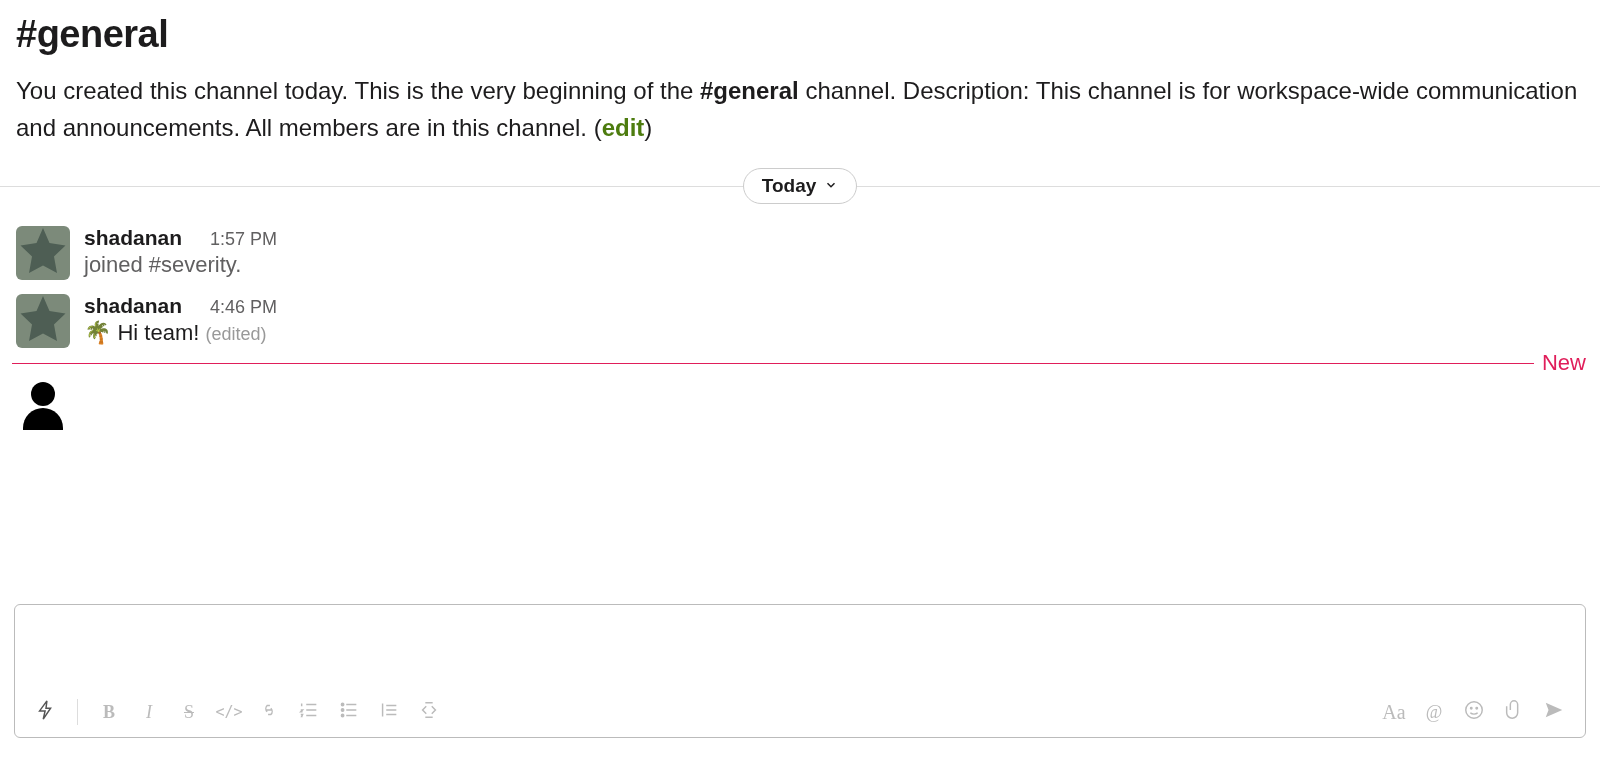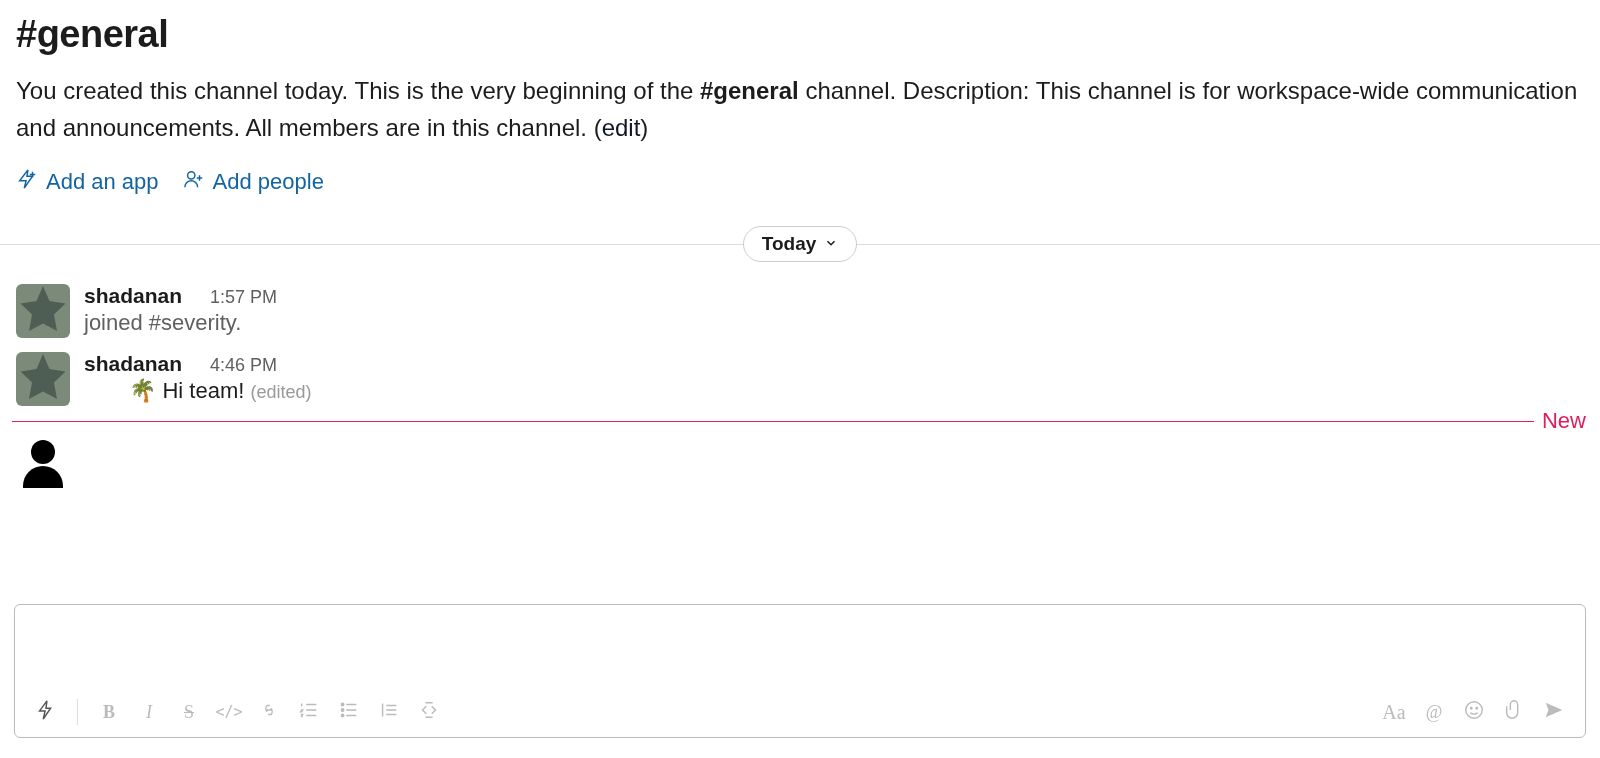--- a/index.html
+++ b/index.html
@@ -22,21 +22,21 @@
     line-height: 1.2;
     letter-spacing: -0.5px;
   }
   .channel-desc {
     font-size: 24px;
     line-height: 1.55;
     margin-top: 14px;
     color: #1d1c1d;
   }
   .channel-desc .bold { font-weight: 700; }
-  .edit-link { color: #0f172a; cursor: pointer; }
+  .edit-link { color: #4d7c0f; cursor: pointer; font-weight: bold; }
 
   .header-actions {
     display: flex;
     gap: 24px;
     margin-top: 22px;
     margin-bottom: 26px;
   }
   .header-action {
     display: inline-flex;
     align-items: center;
@@ -112,21 +112,21 @@
     background: #ddd;
     color: #555;
     font-size: 14px;
     font-weight: 700;
     padding: 2px 6px;
     border-radius: 4px;
     letter-spacing: 0.5px;
   }
   .msg-time { color: #616061; font-size: 18px; }
   .msg-text { font-size: 22px; color: #616061; margin-top: 2px; }
-  .msg-text.dark { color: #1d1c1d; margin-left: 45px; }
+  .msg-text.dark { color: #1d1c1d; }
   .edited { color: #999; font-size: 18px; }
   .palm { font-size: 22px; margin-right: 6px; }
 
   .new-divider {
     position: relative;
     height: 18px;
     margin-top: -4px;
   }
   .new-divider .line {
     position: absolute; left: 12px; right: 60px; top: 50%;
@@ -180,41 +180,20 @@
 </style>
 </head>
 <body>
 
 <div class="channel-header">
   <h1 class="channel-title">#general</h1>
   <p class="channel-desc">
     <span>You created this channel today. This is the very beginning of the </span><span class="bold">#general</span><span> channel. Description: This channel is for workspace-wide communication and announcements. All members are in this channel. (</span><span class="edit-link">edit</span><span>)</span>
   </p>
 
-  <div class="header-actions">
-    <div class="header-action">
-      <span>
-        <svg viewBox="0 0 24 24">
-            <path d="M13 2 L4 14 H11 L9 22 L18 9 H12 Z"></path>
-            <path d="M18 4 V10 M15 7 H21"></path>
-          </svg>
-      </span>
-      <span>Add an app</span>
-    </div>
-    <div class="header-action">
-      <span>
-        <svg viewBox="0 0 24 24">
-            <circle cx="9" cy="8" r="4"></circle>
-            <path d="M2 21 C2 16 6 14 9 14 C12 14 16 16 16 21"></path>
-            <path d="M18 8 V14 M15 11 H21"></path>
-          </svg>
-      </span>
-      <span>Add people</span>
-    </div>
-  </div>
 </div>
 
 <div class="divider-wrap">
   <div class="divider-line"></div>
   <div class="date-pill">
     <span>Today</span>
     <span>
       <svg viewBox="0 0 24 24">
           <path d="M6 9 L12 15 L18 9" stroke="#1d1c1d" fill="none" stroke-width="2.5"></path>
         </svg>

